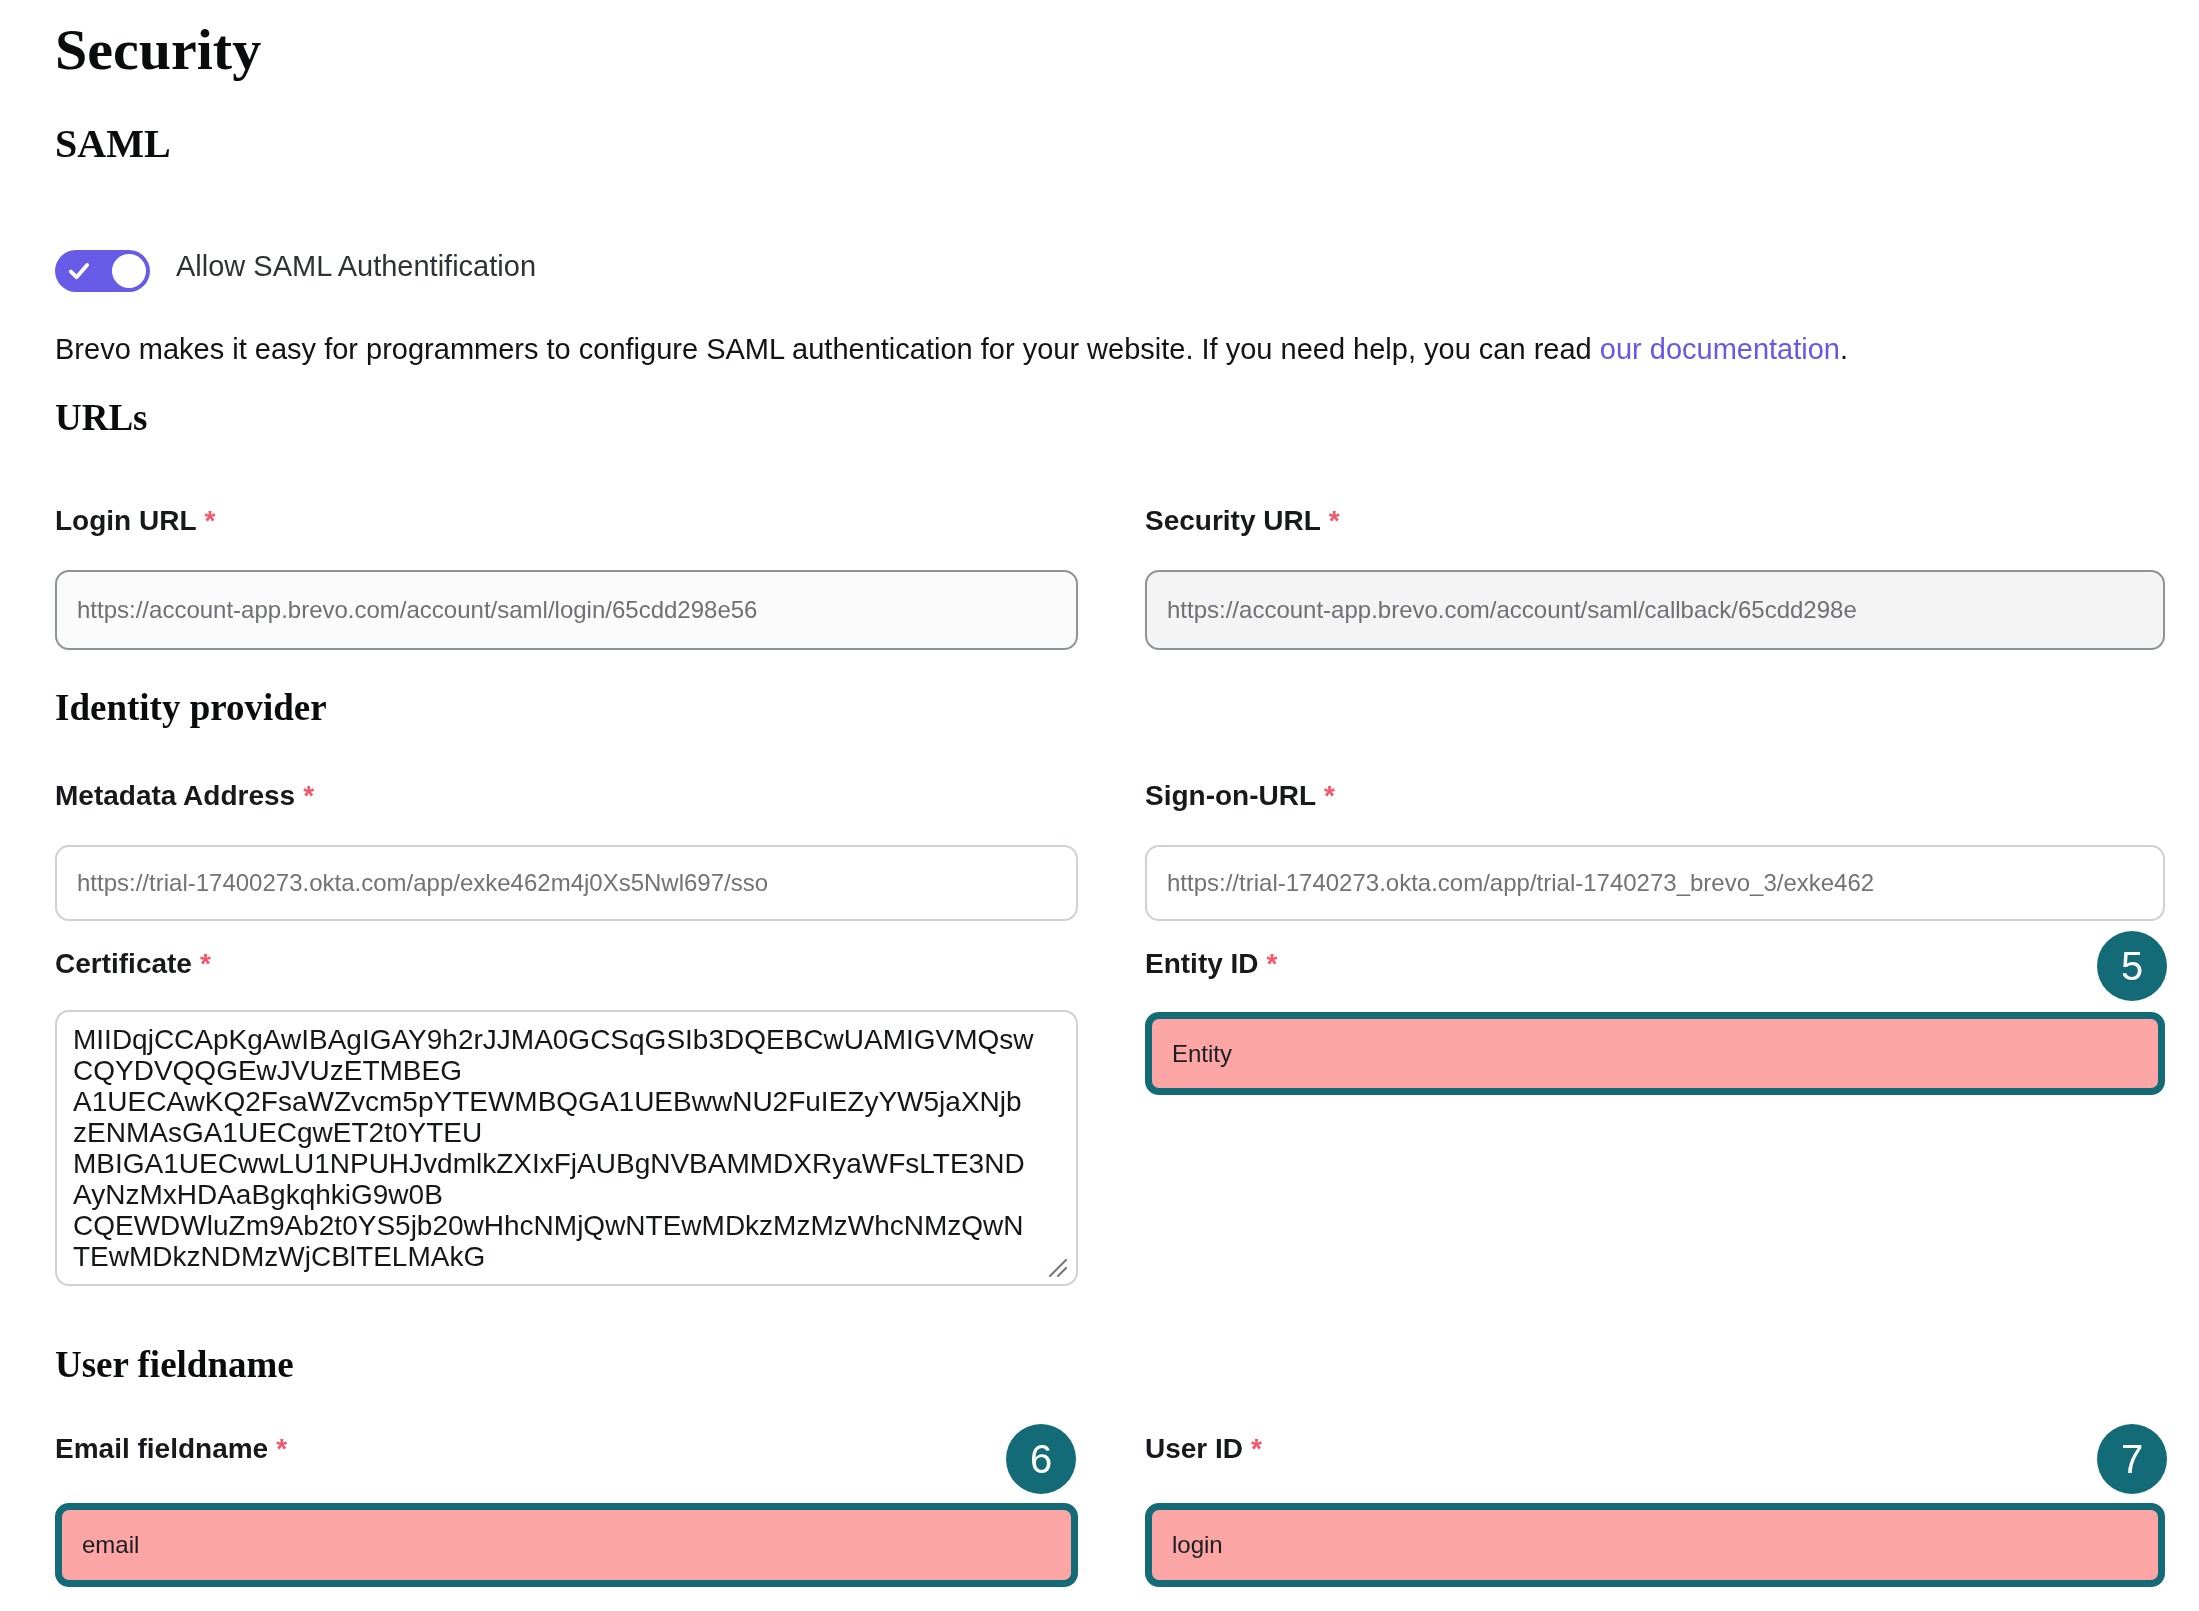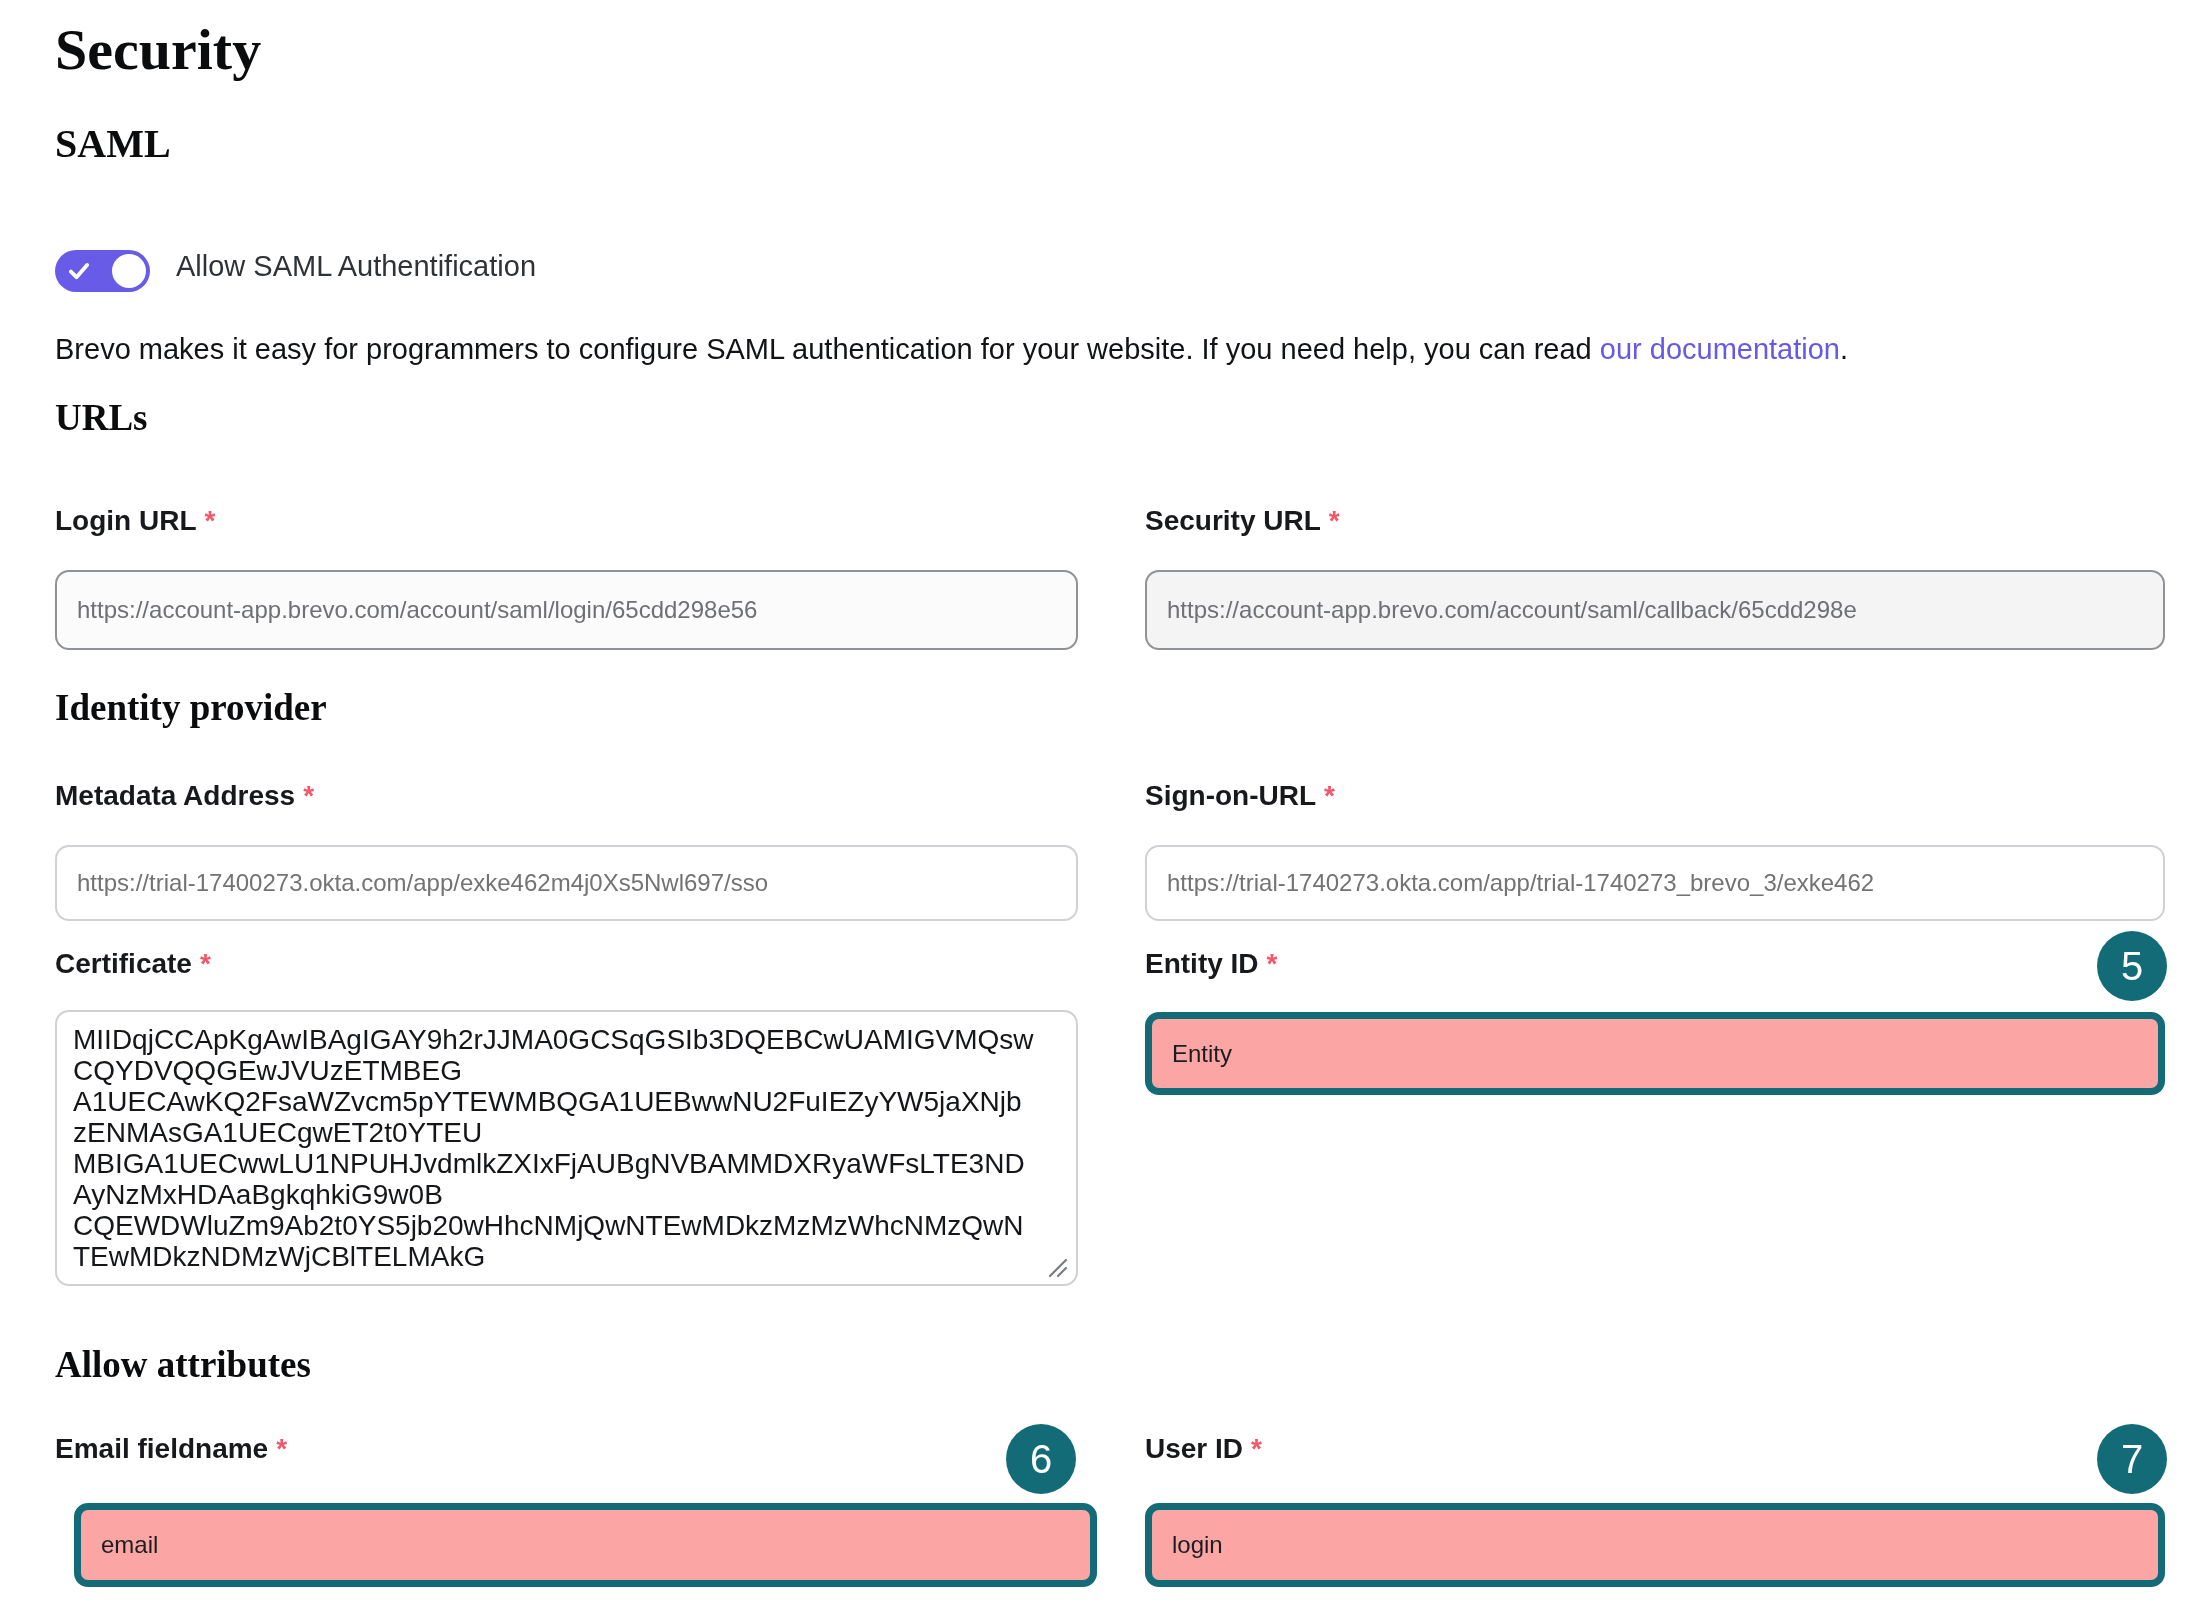--- a/index.html
+++ b/index.html
@@ -86,23 +86,23 @@
 CQEWDWluZm9Ab2t0YS5jb20wHhcNMjQwNTEwMDkzMzMzWhcNMzQwN
 TEwMDkzNDMzWjCBlTELMAkG</textarea>
   <svg class="abs grip" style="left:1042px;top:1252px;" width="26" height="26" viewBox="0 0 26 26">
     <path d="M8 24 L24 8 M16 24 L24 16" stroke="#7a7d80" stroke-width="2.2" fill="none" stroke-linecap="round"></path>
   </svg>
 
   <div class="abs field-label" style="left:1145px;top:948px;"><span>Entity ID</span><span class="req">*</span></div>
   <div class="abs badge" style="left:2097px;top:931px;">5</div>
   <input class="abs fld fld-teal" style="left: 1145px; top: 1012px; width: 1020px; height: 83px;" value="Entity">
 
-  <h3 class="abs section-heading" style="left:55px;top:1345px;">Allow attributes</h3>
+  <h3 class="abs section-heading" style="left:55px;top:1345px;">User fieldname</h3>
 
   <div class="abs field-label" style="left:55px;top:1433px;"><span>Email fieldname</span><span class="req">*</span></div>
   <div class="abs badge" style="left:1006px;top:1424px;">6</div>
-  <input class="abs fld fld-teal" style="left: 55px; top: 1503px; width: 1023px; height: 84px; margin-left: 19px;" value="email">
+  <input class="abs fld fld-teal" style="left: 55px; top: 1503px; width: 1023px; height: 84px;" value="email">
 
   <div class="abs field-label" style="left:1145px;top:1433px;"><span>User ID</span><span class="req">*</span></div>
   <div class="abs badge" style="left:2097px;top:1424px;">7</div>
   <input class="abs fld fld-teal" style="left: 1145px; top: 1503px; width: 1020px; height: 84px;" value="login">
 
 </div>
 
 </body></html>

